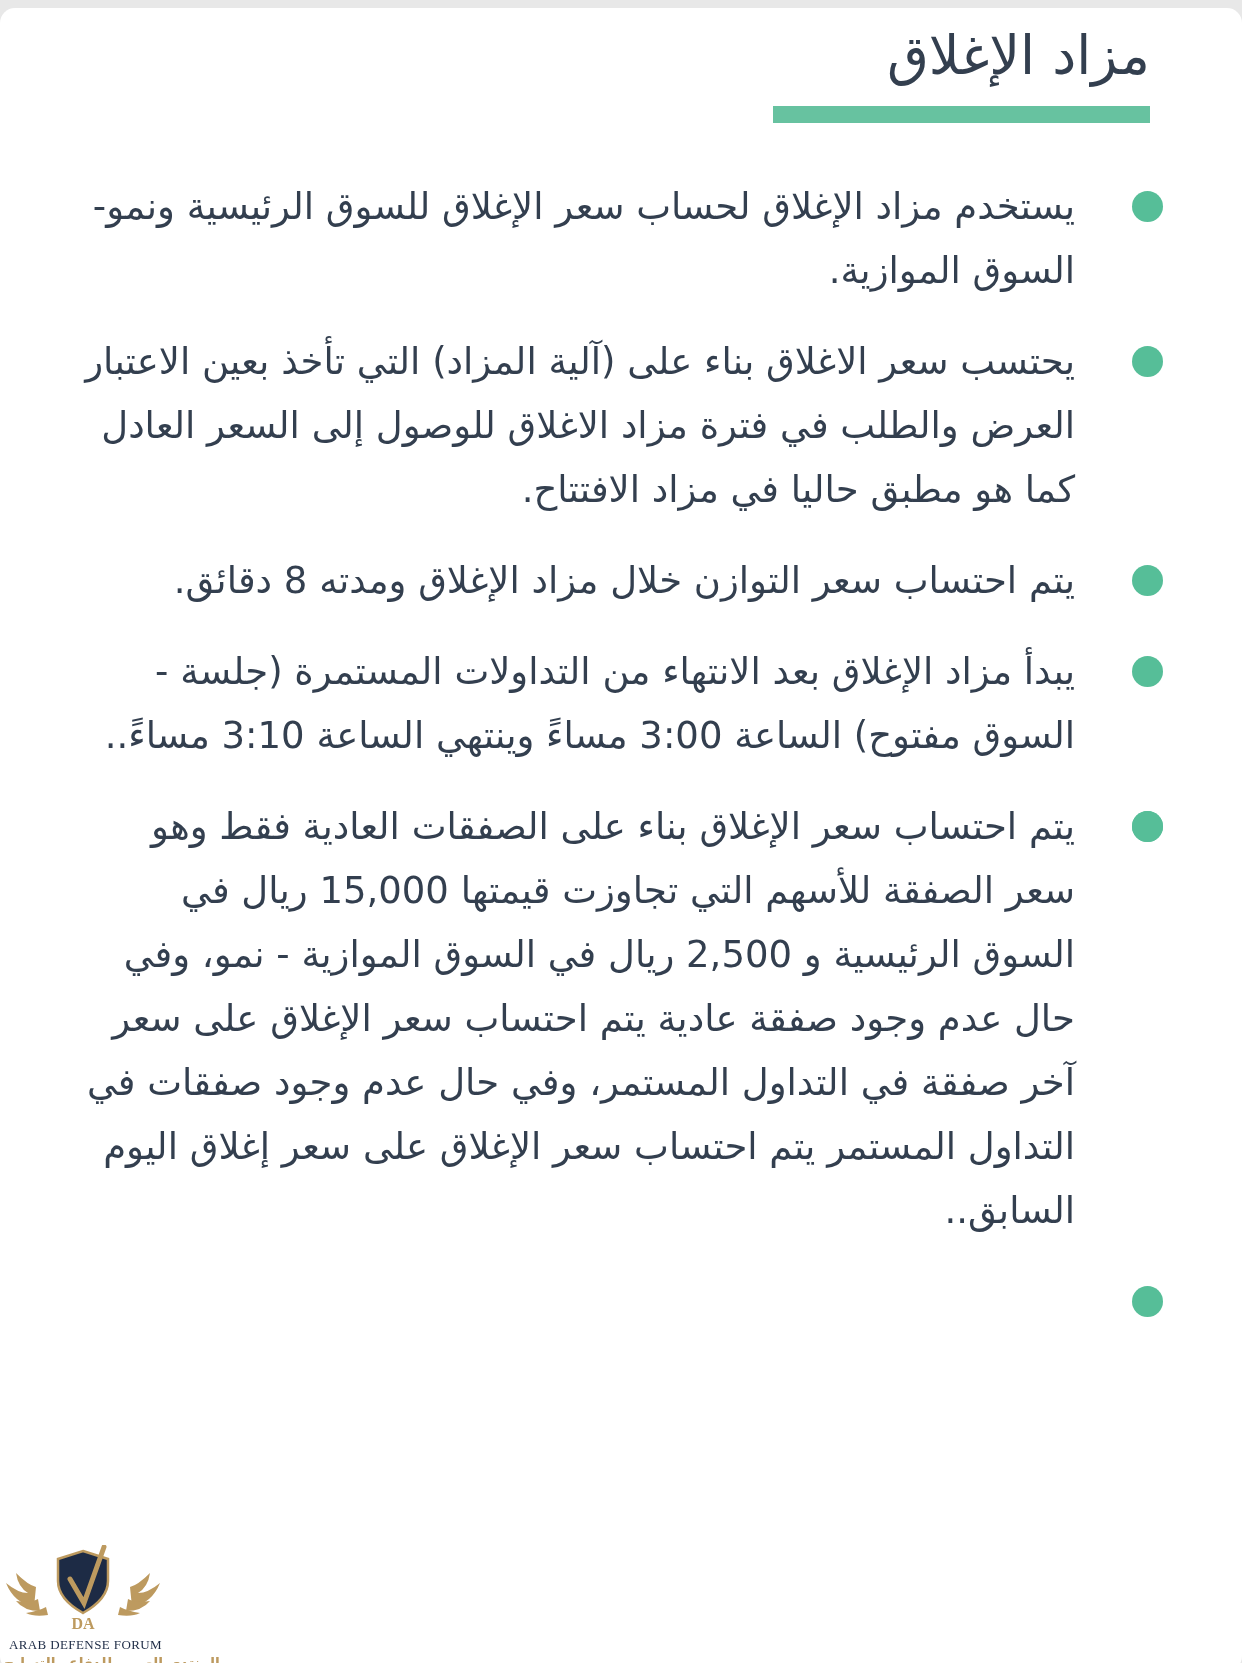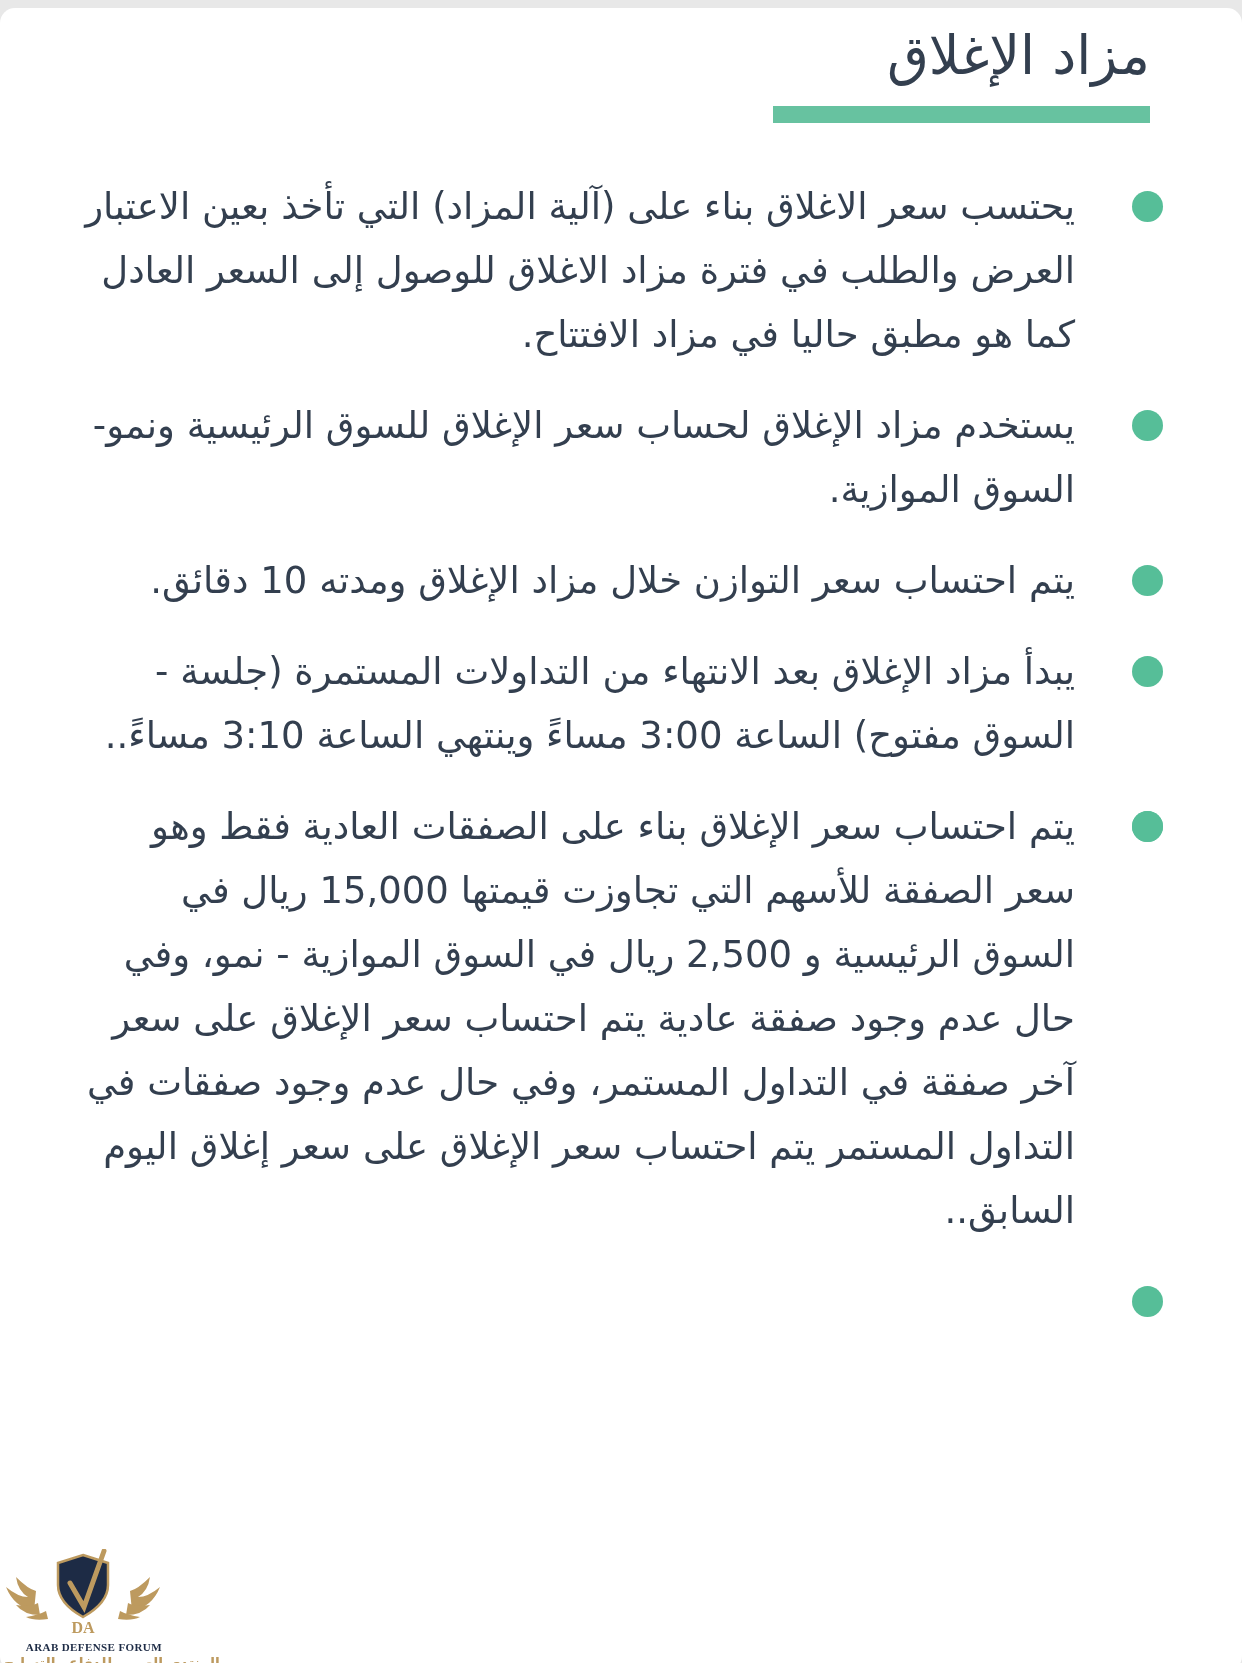--- a/index.html
+++ b/index.html
@@ -58,22 +58,22 @@
   }
   .watermark{
     position:absolute;
     left:4px;bottom:0;
     width:158px;
     direction:ltr;
     text-align:right;
   }
   .wm-en{
     font-family:"Liberation Serif", serif;
-    font-weight:bold;
-    font-size:11px;
+    font-weight:normal;
+    font-size:13px;
     letter-spacing:0.4px;
     color:var(--logo-navy);
     white-space:nowrap;
   }
   .wm-ar{
     font-size:14px;
     color:var(--gold);
     margin-top:2px;
     white-space:nowrap;
     font-weight:bold;
@@ -85,29 +85,29 @@
 <div class="page">
 
   <div class="header">
     <h1 class="title">مزاد الإغلاق</h1>
     <div class="title-underline"></div>
   </div>
 
   <ul class="bullet-list" id="bullet-list">
       <li class="bullet-item">
       <span class="bullet-dot"></span>
+      <span class="bullet-text">يستخدم مزاد الإغلاق لحساب سعر الإغلاق للسوق الرئيسية ونمو- السوق الموازية.</span>
+    </li>
+      <li class="bullet-item">
+      <span class="bullet-dot"></span>
       <span class="bullet-text">يحتسب سعر الاغلاق بناء على (آلية المزاد) التي تأخذ بعين الاعتبار العرض والطلب في فترة مزاد الاغلاق للوصول إلى السعر العادل كما هو مطبق حاليا في مزاد الافتتاح.</span>
     </li>
       <li class="bullet-item">
       <span class="bullet-dot"></span>
-      <span class="bullet-text">يستخدم مزاد الإغلاق لحساب سعر الإغلاق للسوق الرئيسية ونمو- السوق الموازية.</span>
-    </li>
-      <li class="bullet-item">
-      <span class="bullet-dot"></span>
-      <span class="bullet-text">يتم احتساب سعر التوازن خلال مزاد الإغلاق ومدته 10 دقائق.</span>
+      <span class="bullet-text">يتم احتساب سعر التوازن خلال مزاد الإغلاق ومدته 8 دقائق.</span>
     </li>
       <li class="bullet-item">
       <span class="bullet-dot"></span>
       <span class="bullet-text">يبدأ مزاد الإغلاق بعد الانتهاء من التداولات المستمرة (جلسة - السوق مفتوح) الساعة 3:00 مساءً وينتهي الساعة 3:10 مساءً..</span>
     </li>
       <li class="bullet-item">
       <span class="bullet-dot"></span>
     </li>
       <li class="bullet-item">
       <span class="bullet-dot"></span>

